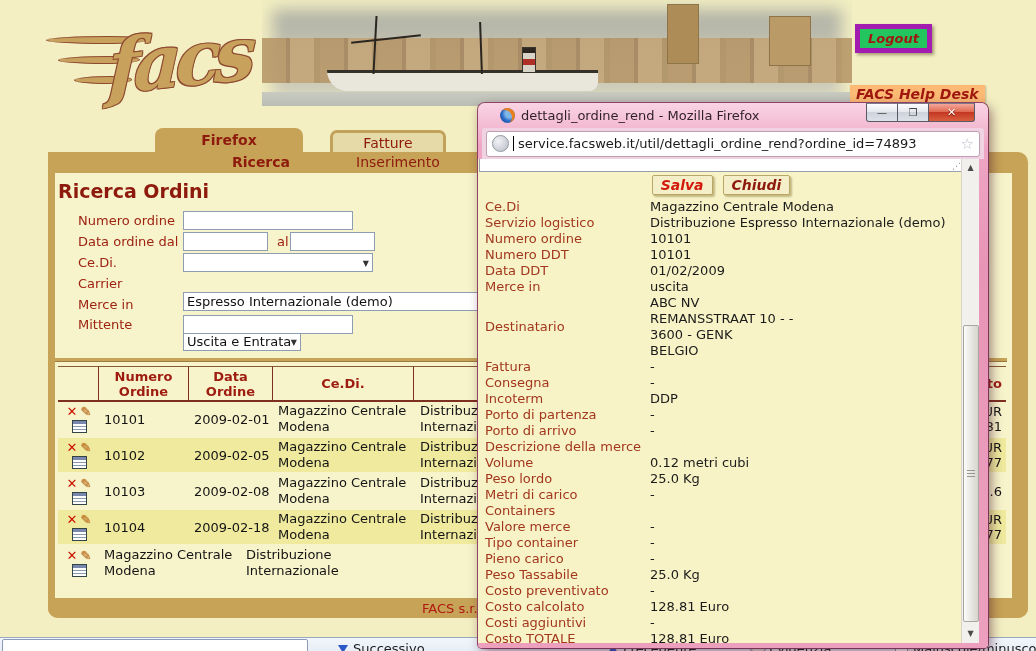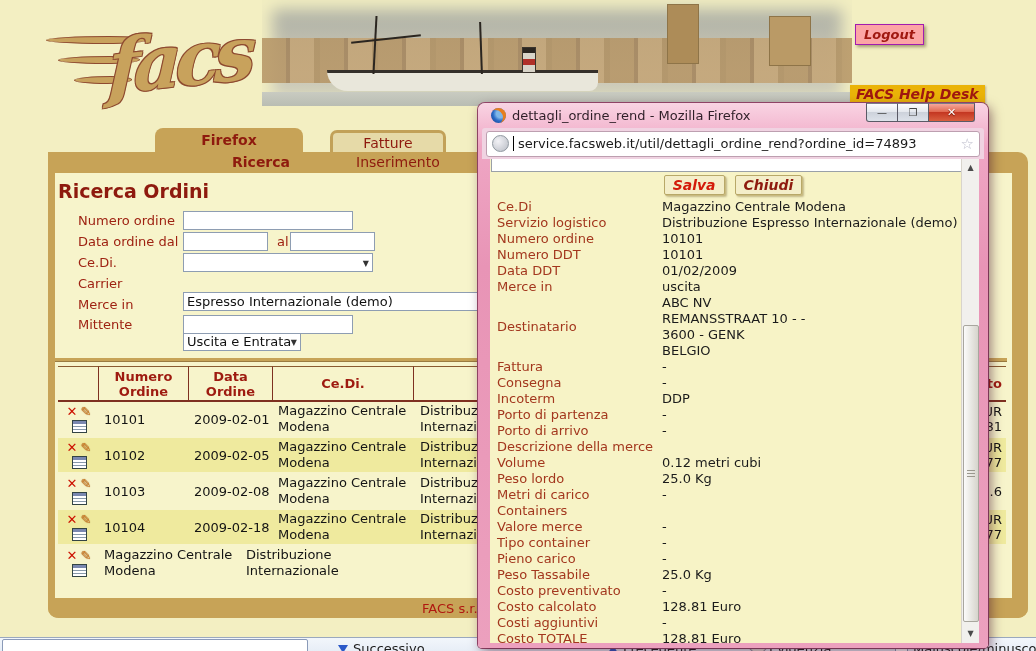--- a/index.html
+++ b/index.html
@@ -30,24 +30,24 @@
   .hull{position:absolute;left:11%;bottom:14%;width:46%;height:17%;background:#E9E7DB;
     border-top:3px solid #35302A;border-radius:0 0 10px 24px;}
   .mast1{position:absolute;left:19%;bottom:30%;width:2px;height:58px;background:#2B2620;transform:rotate(3deg);}
   .mast2{position:absolute;left:37%;bottom:30%;width:2px;height:52px;background:#2B2620;transform:rotate(-2deg);}
   .yard{position:absolute;left:15%;bottom:62%;width:70px;height:2px;background:#2B2620;transform:rotate(-6deg);}
   .funnel{position:absolute;left:44%;bottom:31%;width:12px;height:24px;
     background:linear-gradient(#2B2620 0 22%,#D8D4C8 22% 45%,#B03028 45% 70%,#D8D4C8 70% 100%);border:1px solid #3A342C;}
   .water{position:absolute;left:0;bottom:0;width:100%;height:13%;
     background:linear-gradient(#C9CBC1,#B9BDB3);}
 
-  .logout-btn{left:855px;top:24px;padding:2px 8px;background:#fca5a5;border:1px solid #a21caf;
+  .logout-btn{left:855px;top:24px;padding:2px 8px;background:#22c55e;border:5px solid #a21caf;
     box-shadow:2px 2px 3px rgba(90,70,40,.5);font-size:13px;font-weight:bold;font-style:italic;
     color:#A01810;cursor:pointer;}
-  .helpdesk{left:850px;top:85px;padding:1px 6px;background:#eab308;font-size:14px;
+  .helpdesk{left:850px;top:85px;padding:1px 6px;background:#fdba74;font-size:14px;
     font-weight:bold;font-style:italic;color:#A01810;box-shadow:1px 1px 2px rgba(90,70,40,.35);}
 
   
   .tab{height:24px;display:flex;align-items:center;justify-content:center;font-size:14px;color:#8E1A0E;}
   .tab-active{left:155px;top:128px;width:148px;background:#C7A357;border-radius:8px 8px 0 0;font-weight:bold;}
   .tab-plain{left:330px;top:130px;width:110px;height:19px;background:#E6DAA8;
     border:3px solid #C2A158;border-bottom:none;border-radius:7px 7px 0 0;}
   .subtab-bar{left:48px;top:152px;width:980px;height:21px;background:#C7A357;border-radius:0 10px 0 0;}
   .subtab{top:154px;font-size:14px;color:#8E1A0E;}
   .subtab-active{left:232px;font-weight:bold;}
@@ -103,21 +103,21 @@
   .tri-down{width:0;height:0;border-left:5px solid transparent;border-right:5px solid transparent;border-top:8px solid #2A58C8;}
   .tri-up{width:0;height:0;border-left:5px solid transparent;border-right:5px solid transparent;border-bottom:8px solid #2A58C8;}
   .hl-icon{width:10px;height:10px;background:#E8E4DC;border:1px solid #8A90A0;transform:rotate(45deg);}
   .cbox{width:11px;height:11px;background:#fff;border:1px solid #8A9AB8;}
 
   
   .popup{left:478px;top:103px;width:510px;height:545px;z-index:50;
     border-radius:7px 7px 4px 4px;
     background:linear-gradient(#F9D4E3,#EFA6C4 8%,#E894B6 30%,#ECA0BE);
     box-shadow:3px 4px 12px rgba(70,20,45,.55),0 0 0 1px #9A4A6E;}
-  .titlebar{left:0;top:0;width:100%;height:24px;display:flex;align-items:center;padding-left:13px;box-sizing:border-box;}
+  .titlebar{left:0;top:0;width:100%;height:24px;display:flex;align-items:center;padding-left:22px;box-sizing:border-box;}
   .ff-icon{width:15px;height:15px;border-radius:50%;flex:0 0 auto;
     background:radial-gradient(circle at 62% 38%,#7FB6E8 0 30%,#2A6AC8 55%,#173E7E 100%);
     box-shadow:inset -3px 2px 0 0 #E87E1E;}
   .title-text{margin-left:6px;font-size:13px;color:#2E1F28;}
   .winbtns{position:absolute;right:13px;top:0;display:flex;}
   .win-btn{height:17px;border:1px solid #5A5A66;border-top:1px solid #7A7A88;display:flex;align-items:center;
     justify-content:center;font-size:10px;color:#444;cursor:pointer;
     background:linear-gradient(#FDFDFD,#E5E8EE 45%,#CDD2DB 50%,#DDE2EA);}
   .win-min{width:30px;border-radius:0 0 0 3px;}
   .win-max{width:30px;border-left:none;border-right:none;}
@@ -125,21 +125,21 @@
     background:linear-gradient(#F5A79B,#E06A52 45%,#C43722 50%,#D95F3F);text-shadow:0 1px 1px #701a08;}
   .urlbar{left:4px;top:25px;width:502px;height:31px;background:#F0D3E2;display:flex;align-items:center;
     padding:0 4px;box-sizing:border-box;border-radius:3px 3px 0 0;}
   .url-input{flex:1;height:24px;background:#fff;border:1px solid #BD9FB0;border-radius:3px;
     display:flex;align-items:center;padding:0 5px;gap:4px;}
   .globe{width:15px;height:15px;border-radius:50%;border:1px solid #9098A0;flex:0 0 auto;
     background:radial-gradient(circle at 35% 35%,#F2F2F6,#B8BCC4);}
   .caret{width:0;height:15px;border-left:1px solid #000;}
   .url-text{font-size:13px;color:#1a1a1a;flex:1;white-space:nowrap;overflow:hidden;}
   .star{font-size:15px;color:#BCBCCB;}
-  .pcontent{left:12px;top:56px;width:486px;height:585px;background:#F7F3C6;overflow:hidden;
+  .pcontent{left:0;top:56px;width:486px;height:585px;background:#F7F3C6;overflow:hidden;
     height:585px;height:calc(545px - 56px - 5px);}
   .ta-remnant{position:relative;height:12px;background:#fff;border:1px solid #9AA0A8;border-top:none;margin:0 1px;}
   .grip{position:absolute;right:1px;bottom:0;font-size:9px;color:#999;line-height:9px;}
   .btnrow{display:flex;justify-content:center;gap:10px;margin-top:3px;height:20px;}
   .pbtn{font-size:14px;font-weight:bold;font-style:italic;background:#F4EEC9;border:1px solid #B8A868;
     border-radius:2px;box-shadow:1px 1px 0 #C9BB80,2px 2px 2px rgba(120,100,50,.4);padding:0 8px;cursor:pointer;
     font-family:inherit;}
   .pbtn-save{color:#D31A0A;}
   .pbtn-close{color:#8E1A0E;}
   .pfields{padding:4px 0 0 7px;}

